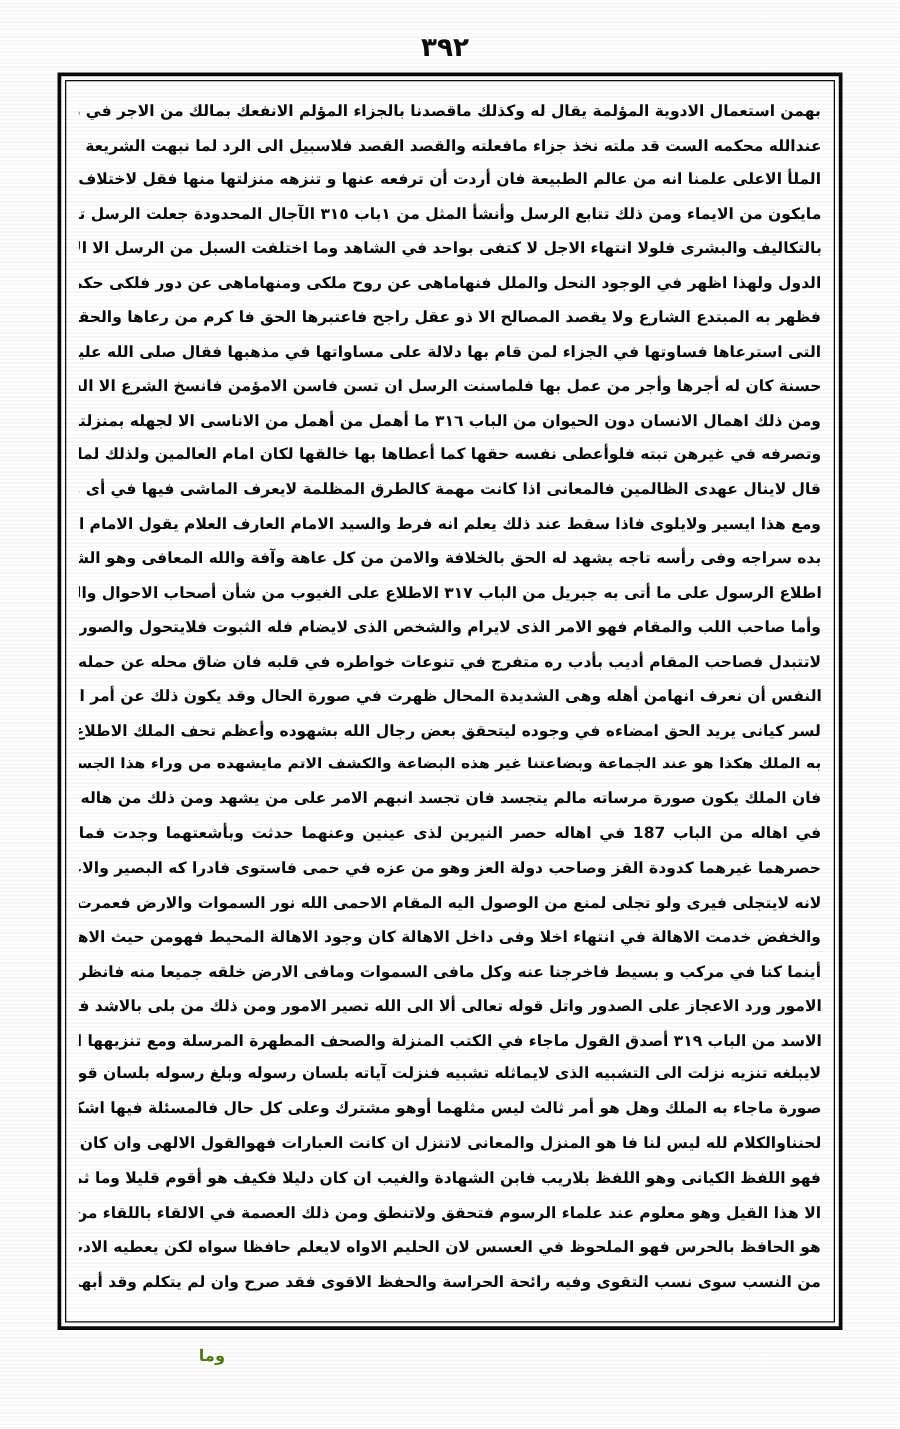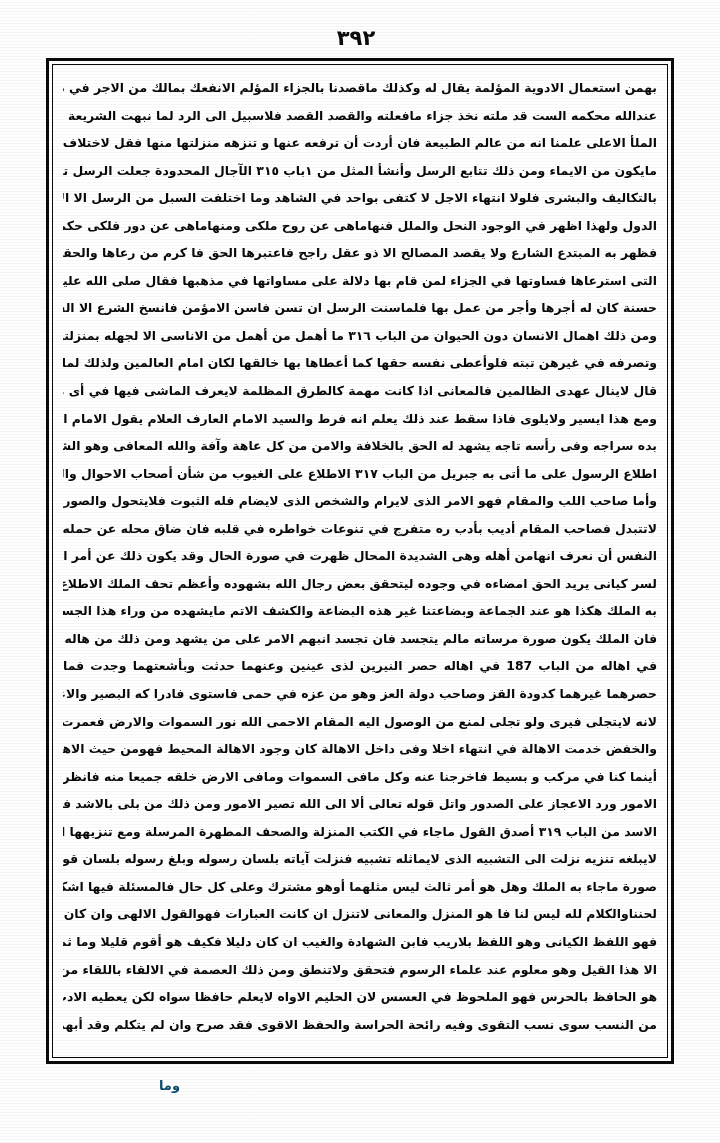--- a/index.html
+++ b/index.html
@@ -104,21 +104,21 @@
     position: absolute;
     top: 1078px;
     right: 0;
     left: 0;
     direction: rtl;
     text-align: right;
     padding-right: 540px;
     font-family: "DejaVu Sans", sans-serif;
     font-size: 13px;
     font-weight: bold;
-    color: #0c4a6e;
+    color: #4d7c0f;
   }
 
   
   .scan-noise {
     position: absolute;
     inset: 0;
     pointer-events: none;
     opacity: 0.035;
     background:
       repeating-linear-gradient(0deg, #000 0 1px, transparent 1px 3px);

